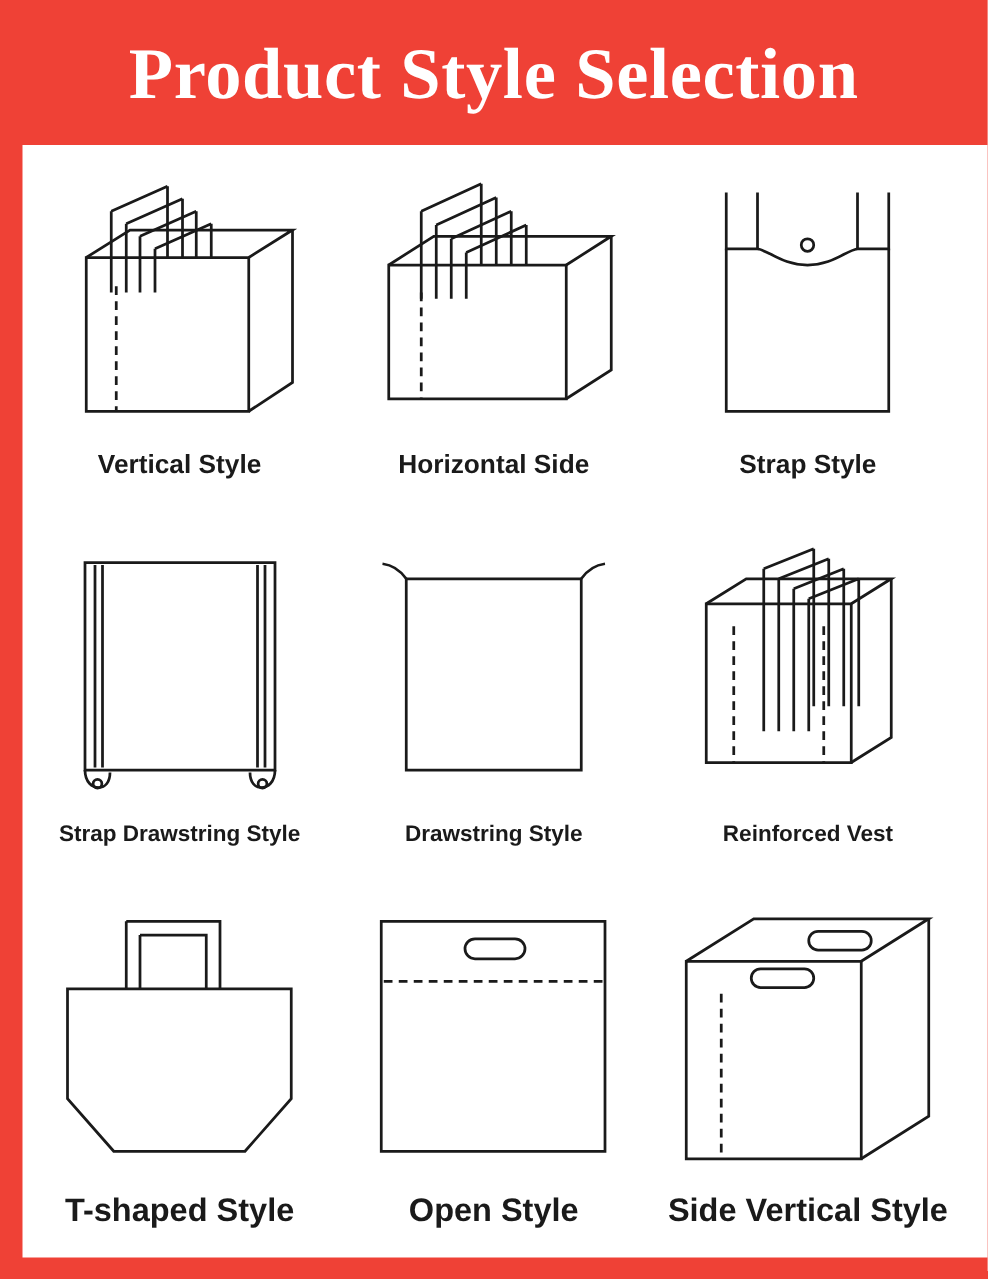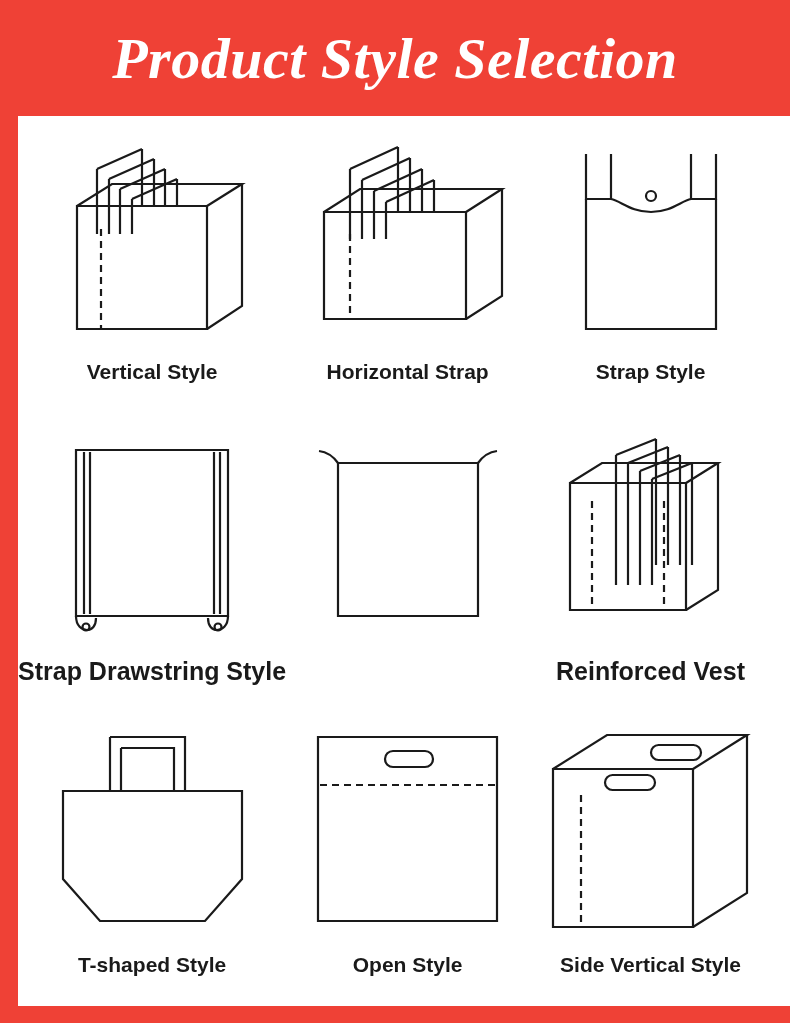--- a/index.html
+++ b/index.html
@@ -24,21 +24,20 @@
     position: absolute;
     top: 0;
     left: 0;
     width: 790px;
     height: 116px;
     display: flex;
     align-items: center;
     justify-content: center;
     color: #ffffff;
     font-family: "Liberation Serif", serif;
-    font-style: italic;
     font-weight: bold;
     font-size: 58px;
     letter-spacing: 0.5px;
     white-space: nowrap;
   }
   .panel {
     position: absolute;
     left: 18px;
     top: 116px;
     width: 754px;
@@ -77,22 +76,22 @@
   }
   .caption {
     margin-top: 4px;
     font-size: 21px;
     font-weight: bold;
     color: #1a1a1a;
     text-align: center;
     font-family: "Liberation Sans", sans-serif;
     white-space: nowrap;
   }
-  .r2 .caption { font-size: 25px; }
-  .r3 .caption { font-size: 21px; }
+  .r2 .caption { font-size: 18px; }
+  .r3 .caption { font-size: 26px; }
 </style>
 </head>
 <body>
 
 <div class="poster">
 
   <div class="title">Product Style Selection</div>
 
   <div class="panel">
     <div class="grid">
@@ -119,21 +118,21 @@
             <path d="M42 35 L42 105 M42 35 L90 13 M90 13 L90 78"></path>
             <path d="M54 46 L54 105 M54 46 L102 24 M102 24 L102 78"></path>
             <path d="M66 57 L66 105 M66 57 L114 35 M114 35 L114 78"></path>
             <path d="M78 68 L78 105 M78 68 L126 46 M126 46 L126 78"></path>
             <path d="M16 78 L158 78 L158 185 L16 185 Z"></path>
             <path d="M16 78 L52 55 L194 55 L158 78"></path>
             <path d="M194 55 L194 162 L158 185"></path>
             <path d="M42 100 L42 185" stroke-dasharray="7 5"></path>
           </svg>
         </div>
-        <div class="caption">Horizontal Strap</div>
+        <div class="caption">Horizontal Side</div>
       </div>
 
       <div class="cell r1">
         <div class="art">
           <svg width="150" height="215" viewBox="0 0 150 215" fill="none" stroke="#1a1a1a" stroke-width="2.2">
             <path d="M10 20 L10 65 L35 65 L35 20"></path>
             <path d="M115 20 L115 65 L140 65 L140 20"></path>
             <path d="M10 65 L10 195 L140 195 L140 65"></path>
             <path d="M35 65 C 45 67, 55 78, 75 78 C 95 78, 105 67, 115 65"></path>
             <circle cx="75" cy="62" r="5"></circle>
@@ -160,20 +159,21 @@
       </div>
 
       <div class="cell r2">
         <div class="art">
           <svg width="190" height="200" viewBox="0 0 190 200" fill="none" stroke="#1a1a1a" stroke-width="2.2">
             <path d="M25 25 L165 25 L165 178 L25 178 Z"></path>
             <path d="M25 25 C 20 18, 14 14, 6 13"></path>
             <path d="M165 25 C 170 18, 176 14, 184 13"></path>
           </svg>
         </div>
+        <div class="caption">Drawstring Style</div>
       </div>
 
       <div class="cell r2">
         <div class="art">
           <svg width="190" height="205" viewBox="0 0 190 205" fill="none" stroke="#1a1a1a" stroke-width="2.2">
             <path d="M60 20 L60 150 M60 20 L100 4 M100 4 L100 130"></path>
             <path d="M72 28 L72 150 M72 28 L112 12 M112 12 L112 130"></path>
             <path d="M84 36 L84 150 M84 36 L124 20 M124 20 L124 130"></path>
             <path d="M96 44 L96 150 M96 44 L136 28 M136 28 L136 130"></path>
             <path d="M14 48 L130 48 L130 175 L14 175 Z"></path>

